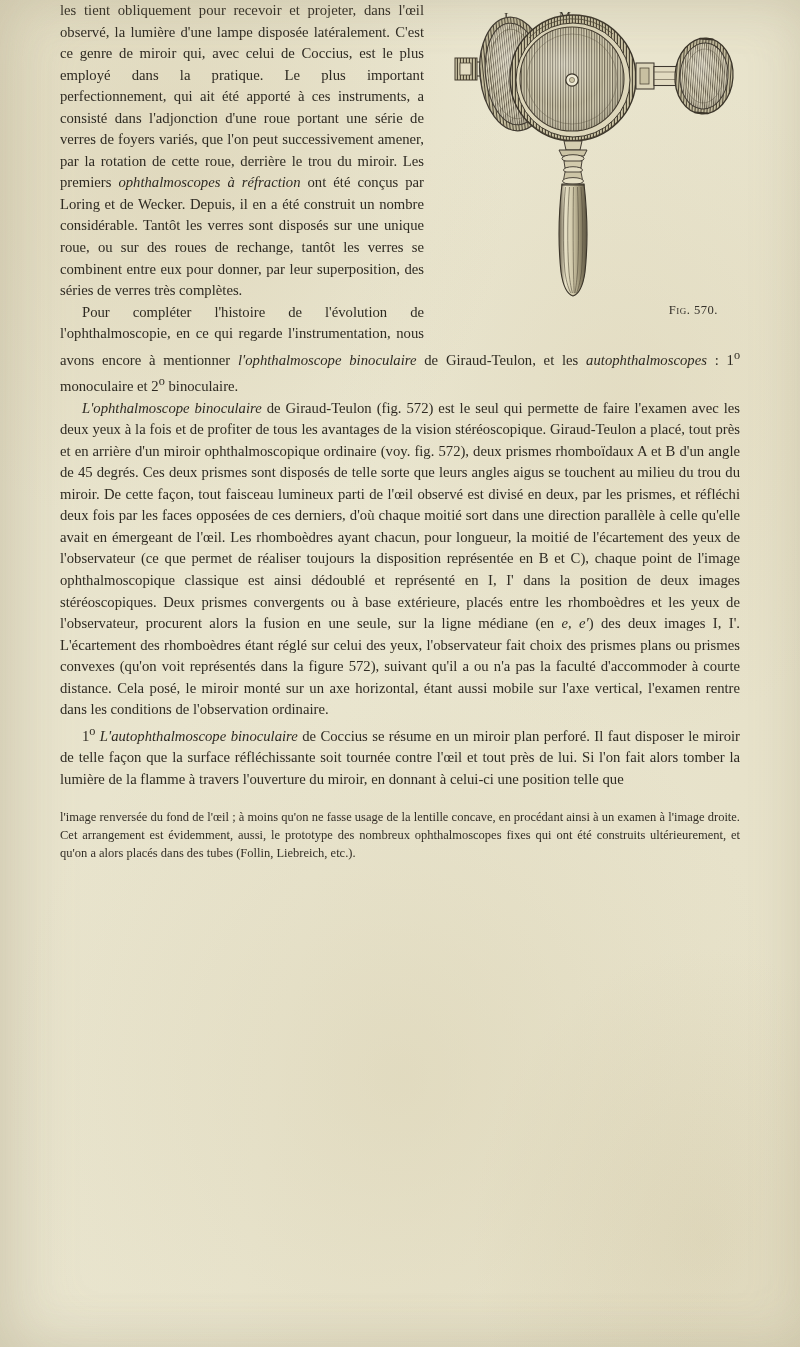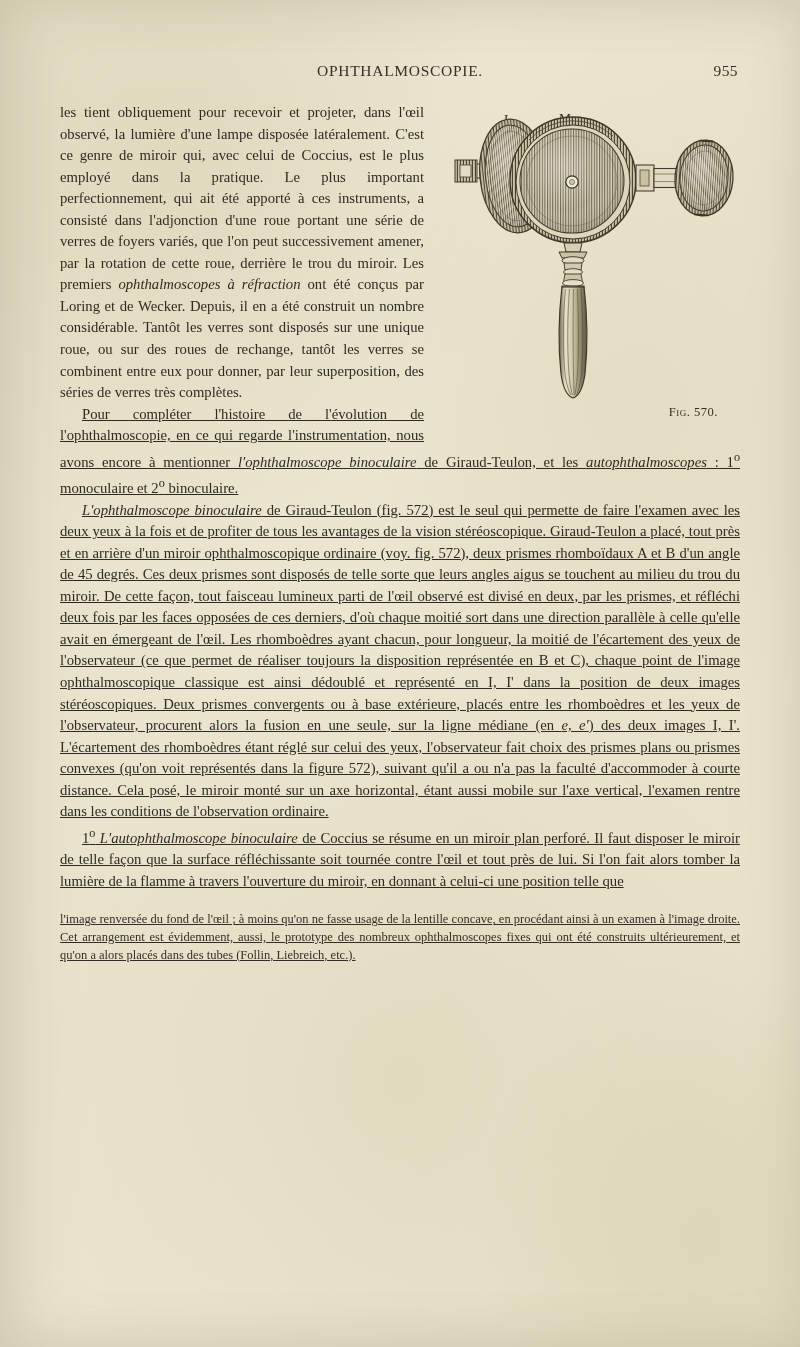--- a/index.html
+++ b/index.html
@@ -82,21 +82,20 @@
     text-justify: inter-word;
     color: #2e2a22;
     hyphens: none;
   }
   .body-col p {
     margin: 0;
     text-indent: 0;
   }
   .body-col p.indent {
     text-indent: 22px;
-    text-decoration: underline;
   }
   i, .it { font-style: italic; }
 
   
   .figure-float {
     float: right;
     width: 300px;
     margin: 6px 0 4px 16px;
     shape-outside: inset(0);
     text-align: center;
@@ -118,35 +117,30 @@
   .fig-caption .fw { font-variant: small-caps; }
 
   
   .footnote {
     clear: both;
     margin-top: 19px;
     font-size: 12.5px;
     line-height: 17.6px;
     text-align: justify;
     color: #332e26;
-    text-decoration: underline;
   }
   .footnote p { margin: 0; }
 </style>
 </head>
 <body>
 
 <div class="paper-grain"></div>
 
 <div class="page">
 
-  <div class="running-head">
-    <div class="head-title">OPHTHALMOSCOPIE.</div>
-    <div class="head-folio">955</div>
-  </div>
 
   <div class="body-col">
 
     <div class="figure-float">
       <div class="fig-art">
         <svg width="300" height="292" viewBox="0 0 300 292" xmlns="http://www.w3.org/2000/svg">
           <defs>
             <pattern id="hatchV" width="2.2" height="4" patternUnits="userSpaceOnUse">
               <rect width="2.2" height="4" fill="#ded7bd"></rect>
               <line x1="0.5" y1="0" x2="0.5" y2="4" stroke="#554d3c" stroke-width="0.85"></line>

